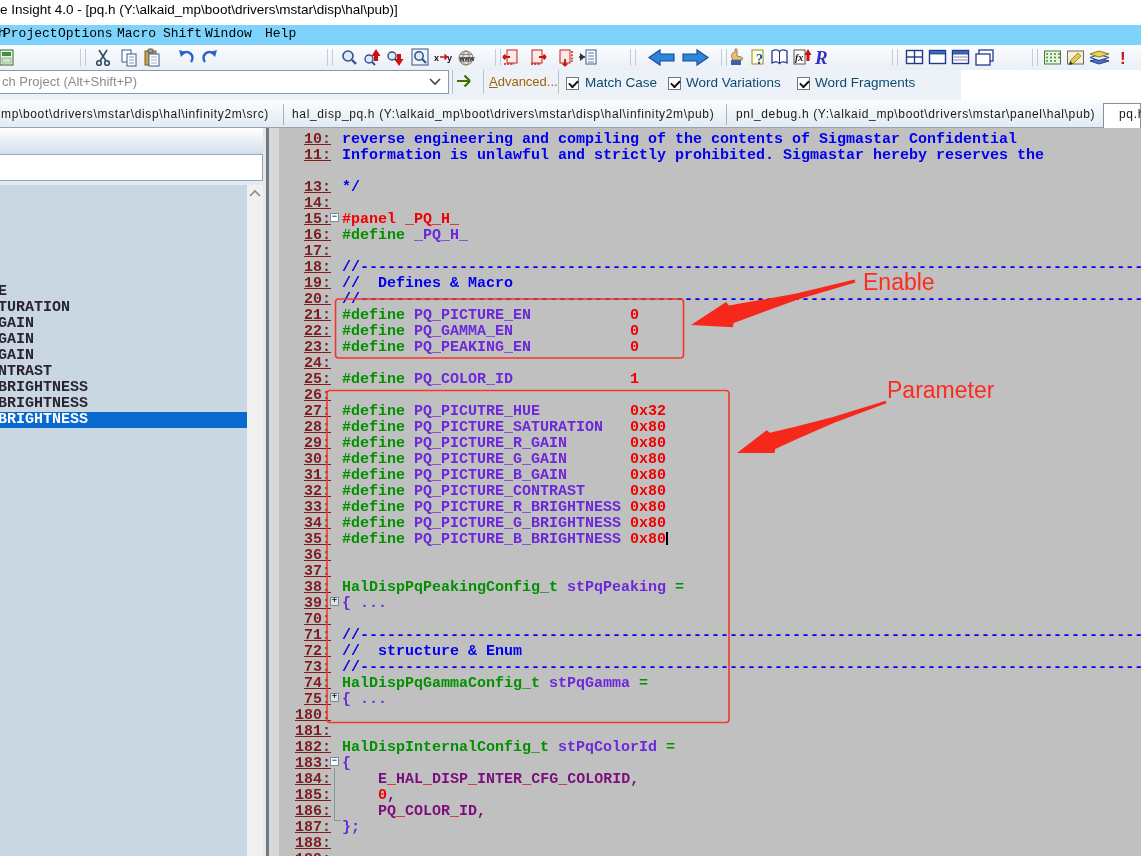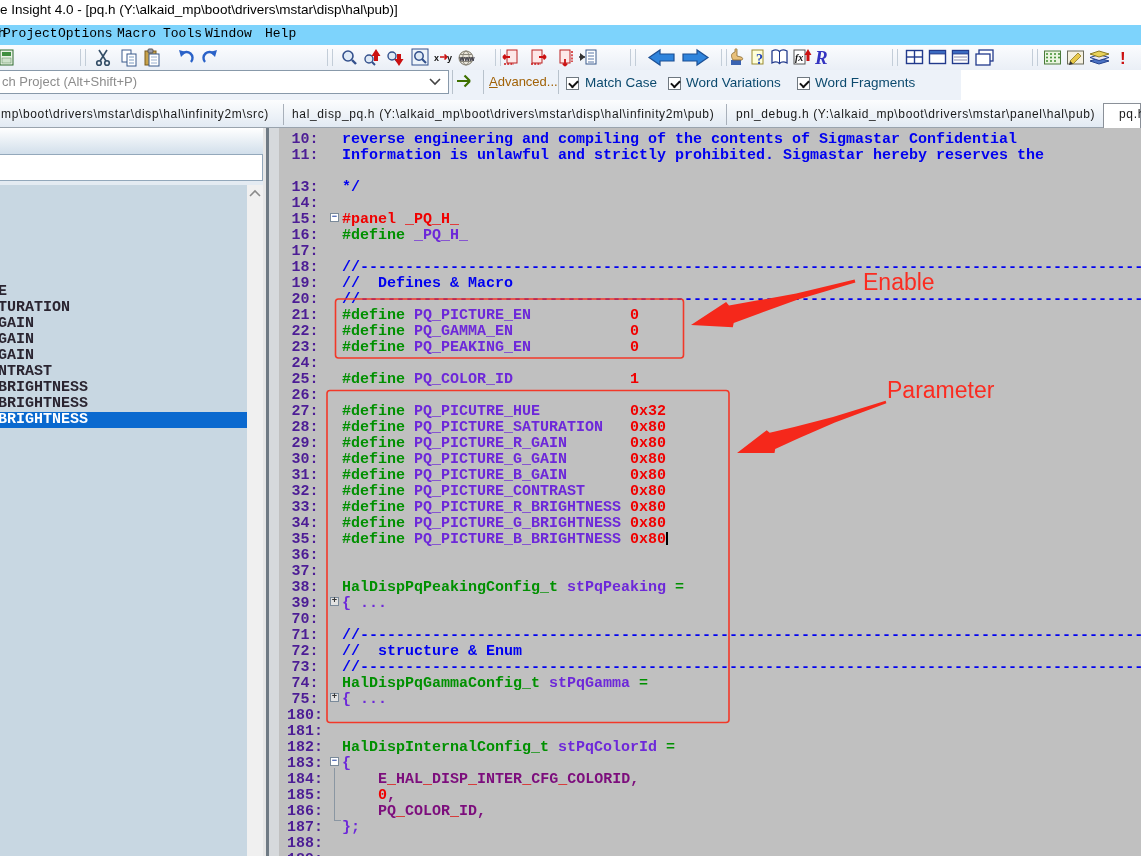--- a/index.html
+++ b/index.html
@@ -20,21 +20,21 @@
   #tabbar{left:0;top:100px;width:1141px;height:28px;
     background:linear-gradient(#fcfdfe,#e2eaf3);border-bottom:1px solid #99a3ad;box-sizing:border-box;}
   .tabsep{position:absolute;top:4px;height:21px;width:1px;background:#a8b0ba;}
   .tabtext{position:absolute;top:7px;font-size:12px;letter-spacing:0.65px;color:#1a1a1a;white-space:pre;}
   
   #lpanel{left:0;top:128px;width:268px;height:728px;background:#c8d7e2;}
   
   #editor{left:279px;top:128px;width:862px;height:728px;background:#c0c0c0;
     font-family:"Liberation Mono",monospace;font-size:15px;font-weight:bold;overflow:hidden;}
   .l{position:absolute;left:0;height:16px;line-height:16px;white-space:pre;}
-  .n{display:inline-block;width:52px;text-align:center;color:#4c1d95;}
+  .n{display:inline-block;width:52px;text-align:right;color:#7f1d1d;text-decoration:underline;}
   .c{margin-left:11px;font-family:Liberation Mono, monospace;}
   .b{color:#0000f0;} .g{color:#009000;} .v{color:#6d28d9;} .r{color:#f00000;}
   .p{color:#7c0d7c;} .ru{color:#e00000;}
   #caret{display:inline-block;width:2px;height:13px;background:#000;vertical-align:-2px;}
   .fold.plus{background:#e2e2e2;color:#333;}
   .fold{position:absolute;width:9px;height:9px;box-sizing:border-box;
     border:1px solid #7a8a9a;background:#fff;font:bold 9px "Liberation Mono",monospace;
     color:#2040a0;text-align:center;line-height:7px;}
   .cb{width:13px;height:13px;box-sizing:border-box;border:1px solid #6f7880;background:#fff;}
   .cb:after{content:"";position:absolute;left:2px;top:2px;width:7px;height:4px;
@@ -45,21 +45,21 @@
 </style></head>
 <body>
 <div class="abs" id="titlebar">
     <div class="abs" id="title">e Insight 4.0 - [pq.h (Y:\alkaid_mp\boot\drivers\mstar\disp\hal\pub)]</div>
   </div>
 <div class="abs" id="menubar">
   <span class="mi" style="left:-41px">Search</span>
   <span class="mi" style="left:3px">Project</span>
   <span class="mi" style="left:58px">Options</span>
   <span class="mi" style="left:117px">Macro</span>
-  <span class="mi" style="left:163px">Tools</span>
+  <span class="mi" style="left:163px">Shift</span>
   <span class="mi" style="left:205px">Window</span>
   <span class="mi" style="left:265px">Help</span>
 </div>
 <div class="abs" id="toolbar">
   <div class="tsep" style="left:80px"></div>
     <div class="tsep" style="left:85px"></div>
   <div class="tsep" style="left:327px"></div>
     <div class="tsep" style="left:332px"></div>
   <div class="tsep" style="left:495px"></div>
     <div class="tsep" style="left:500px"></div>

